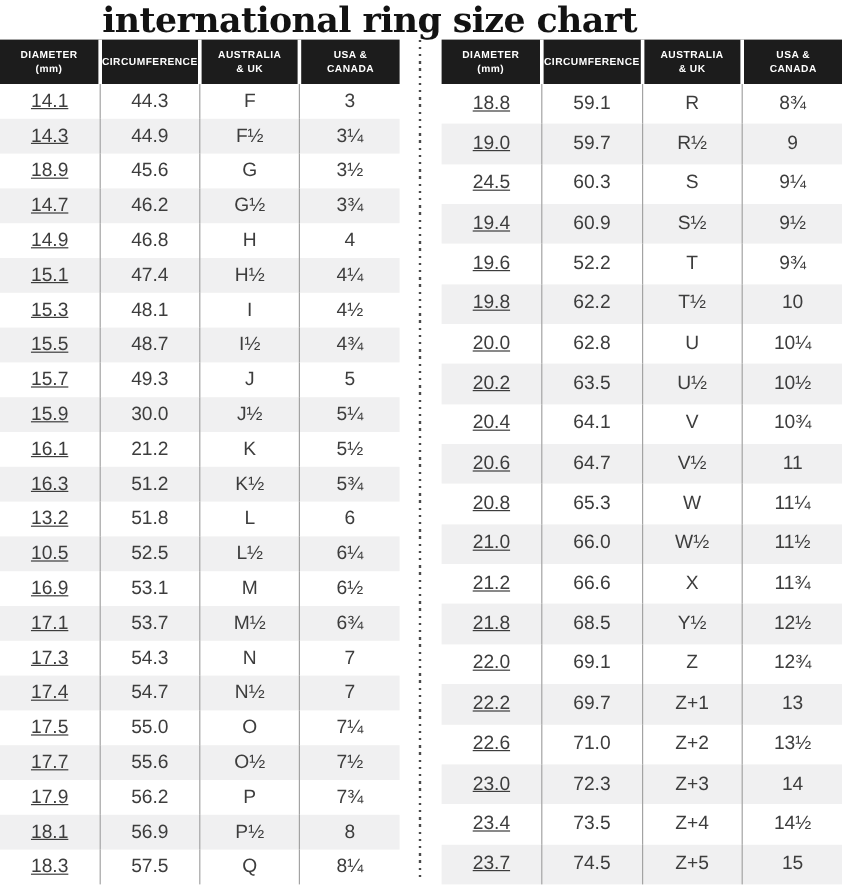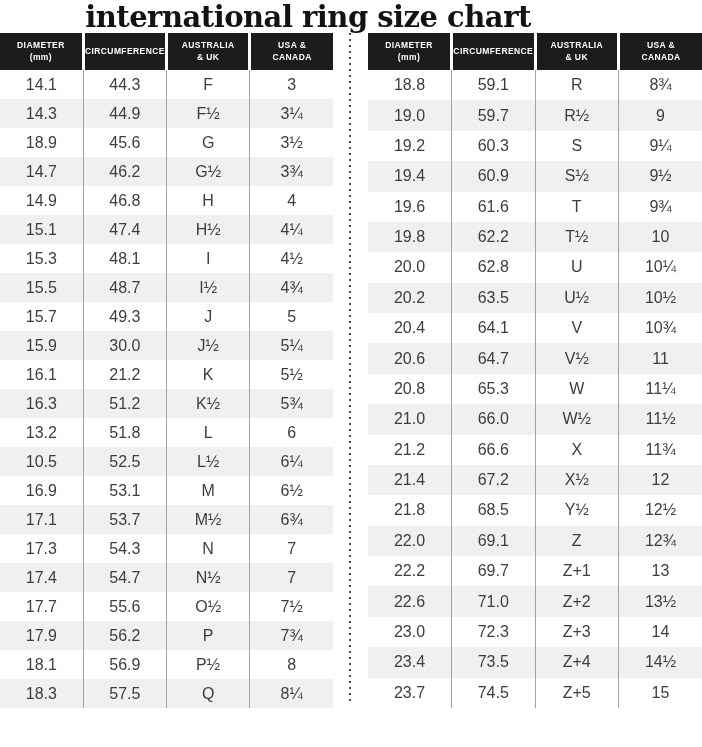--- a/index.html
+++ b/index.html
@@ -50,21 +50,21 @@
   .size-table th:first-child { border-left: none; }
   .size-table td {
     height: 29px;
     text-align: center;
     vertical-align: middle;
     font-size: 16px;
     color: #3d3d3d;
     border-left: 1px solid #a3a3a3;
     padding: 0;
   }
-  .size-table td:first-child { border-left: none; }
+  .size-table td:first-child { border-left: none; text-decoration: underline; }
   .size-table tbody tr:nth-child(even) td { background: #f0f0f1; }
   .divider {
     width: 35px;
     position: relative;
   }
   .divider .dots {
     position: absolute;
     left: 16px;
     top: 0;
     bottom: 4px;
@@ -196,20 +196,26 @@
             <td>N</td>
             <td>7</td>
           </tr>
           <tr>
             <td>17.4</td>
             <td>54.7</td>
             <td>N½</td>
             <td>7</td>
           </tr>
           <tr>
+            <td>17.5</td>
+            <td>55.0</td>
+            <td>O</td>
+            <td>7¼</td>
+          </tr>
+          <tr>
             <td>17.7</td>
             <td>55.6</td>
             <td>O½</td>
             <td>7½</td>
           </tr>
           <tr>
             <td>17.9</td>
             <td>56.2</td>
             <td>P</td>
             <td>7¾</td>
@@ -247,34 +253,34 @@
             <td>R</td>
             <td>8¾</td>
           </tr>
           <tr>
             <td>19.0</td>
             <td>59.7</td>
             <td>R½</td>
             <td>9</td>
           </tr>
           <tr>
-            <td>19.2</td>
+            <td>24.5</td>
             <td>60.3</td>
             <td>S</td>
             <td>9¼</td>
           </tr>
           <tr>
             <td>19.4</td>
             <td>60.9</td>
             <td>S½</td>
             <td>9½</td>
           </tr>
           <tr>
             <td>19.6</td>
-            <td>61.6</td>
+            <td>52.2</td>
             <td>T</td>
             <td>9¾</td>
           </tr>
           <tr>
             <td>19.8</td>
             <td>62.2</td>
             <td>T½</td>
             <td>10</td>
           </tr>
           <tr>
@@ -311,26 +317,20 @@
             <td>21.0</td>
             <td>66.0</td>
             <td>W½</td>
             <td>11½</td>
           </tr>
           <tr>
             <td>21.2</td>
             <td>66.6</td>
             <td>X</td>
             <td>11¾</td>
-          </tr>
-          <tr>
-            <td>21.4</td>
-            <td>67.2</td>
-            <td>X½</td>
-            <td>12</td>
           </tr>
           <tr>
             <td>21.8</td>
             <td>68.5</td>
             <td>Y½</td>
             <td>12½</td>
           </tr>
           <tr>
             <td>22.0</td>
             <td>69.1</td>

